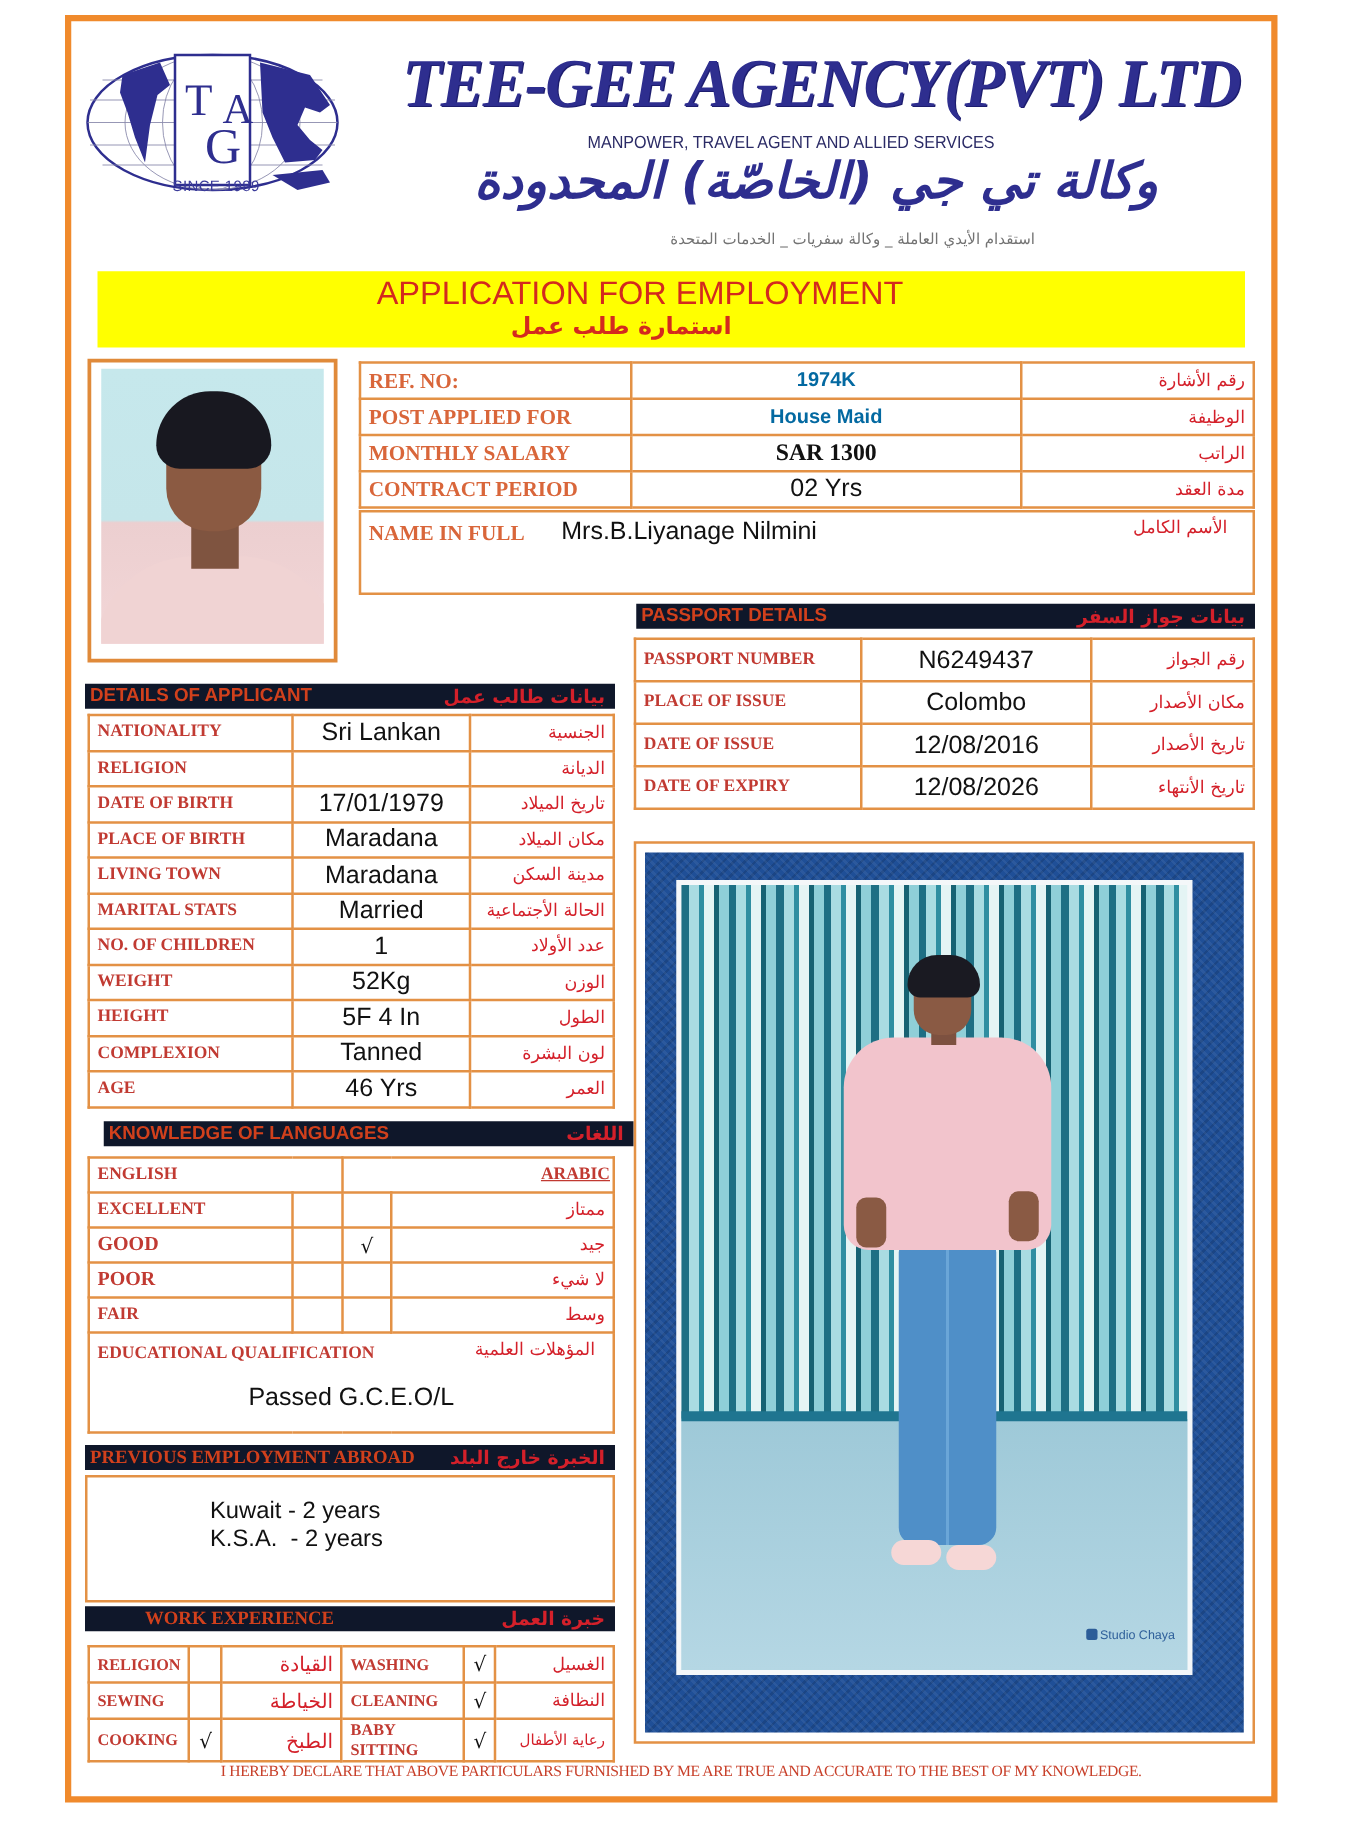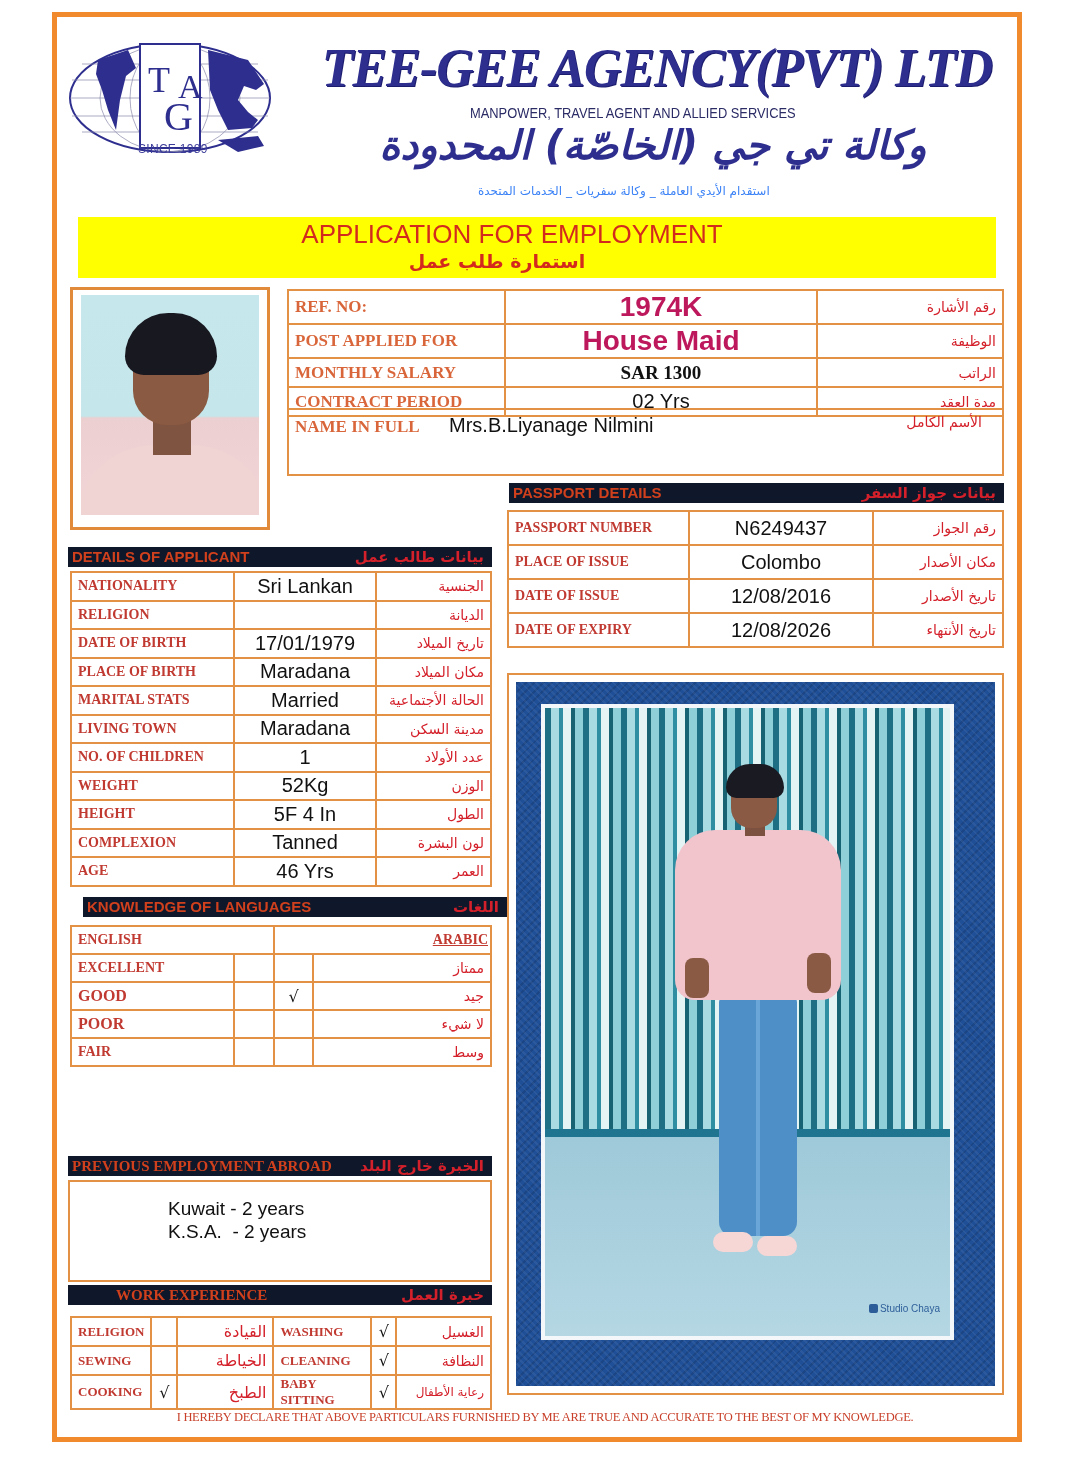--- a/index.html
+++ b/index.html
@@ -23,22 +23,22 @@
   .tagline {
     position: absolute; left: 470px; top: 105px; font-size: 14px; color: #2b2b66;
     transform: scaleX(0.92); transform-origin: left;
   }
   .arabic-brand {
     position: absolute; left: 318px; top: 122px; width: 670px; text-align: center;
     font-family: "DejaVu Sans", sans-serif; font-weight: bold; font-style: italic;
     font-size: 40px; color: #2e2e8f; direction: rtl;
   }
   .arabic-sub {
-    position: absolute; left: 478px; top: 184px; width: 350px; text-align: left;
-    font-family: "DejaVu Sans", sans-serif; font-size: 12px; color: #3b82f6; direction: rtl;
+    position: absolute; left: 478px; top: 184px; width: 350px; text-align: right;
+    font-family: "DejaVu Sans", sans-serif; font-size: 12px; color: #737373; direction: rtl;
   }
 
   
   .title-band {
     position: absolute; left: 78px; top: 217px; width: 918px; height: 61px; background: #ffff00;
     text-align: center;
   }
   .title-en { display: block; font-size: 26px; color: #d32a1e; margin-top: 2px; margin-left: -50px; }
   .title-ar { display: block; font-family: "DejaVu Sans", sans-serif; font-weight: bold; font-size: 19px; color: #d42a1e; direction: rtl; margin-left: -80px; }
 
@@ -56,21 +56,21 @@
   .hair { position: absolute; left: 44px; top: 18px; width: 92px; height: 62px; border-radius: 46px 46px 20px 20px; background: #181820; }
   .neck { position: absolute; left: 72px; top: 120px; width: 38px; height: 40px; background: #7f5440; }
   .shoulders { position: absolute; left: -6px; top: 150px; width: 196px; height: 120px; border-radius: 80px 80px 0 0; background: #f0d3d3; }
 
   
   table { border-collapse: collapse; position: absolute; }
   td { border: 2px solid #e39145; height: 28px; padding: 0 6px; vertical-align: middle; }
   .lbl { font-family: "Liberation Serif", serif; font-weight: bold; color: #d9663a; font-size: 17px; }
   .lbl-sm { font-family: "Liberation Serif", serif; font-weight: bold; color: #c13a32; font-size: 14px; }
   .val { font-size: 20px; color: #111; text-align: center; }
-  .val-b { font-size: 28px; color: #be185d; text-align: center; font-weight: bold; }
+  .val-b { font-size: 16px; color: #0369a1; text-align: center; font-weight: bold; }
   .val-serif { font-family: "Liberation Serif", serif; font-weight: bold; font-size: 19px; color: #111; text-align: center; }
   .ar { font-family: "DejaVu Sans", sans-serif; color: #d4202a; font-size: 14px; text-align: right; direction: rtl; }
 
   .name-box {
     position: absolute; left: 287px; top: 408px; width: 717px; height: 68px;
     border: 2px solid #e39145;
   }
   .name-label { position: absolute; left: 6px; top: 7px; font-family: "Liberation Serif", serif; font-weight: bold; font-size: 17px; color: #d9663a; }
   .name-value { position: absolute; left: 160px; top: 4px; font-size: 20px; color: #111; }
   .name-ar { position: absolute; right: 20px; top: 4px; font-family: "DejaVu Sans", sans-serif; font-size: 14px; color: #d4202a; direction: rtl; }
@@ -261,28 +261,28 @@
     <td class="lbl-sm">DATE OF BIRTH</td>
     <td class="val">17/01/1979</td>
     <td class="ar">تاريخ الميلاد</td>
   </tr>
   <tr style="height:28.5px;">
     <td class="lbl-sm">PLACE OF BIRTH</td>
     <td class="val">Maradana</td>
     <td class="ar">مكان الميلاد</td>
   </tr>
   <tr style="height:28.5px;">
+    <td class="lbl-sm">LIVING TOWN</td>
+    <td class="val">Maradana</td>
+    <td class="ar">مدينة السكن</td>
+  </tr>
+  <tr style="height:28.5px;">
     <td class="lbl-sm">MARITAL STATS</td>
     <td class="val">Married</td>
     <td class="ar">الحالة الأجتماعية</td>
-  </tr>
-  <tr style="height:28.5px;">
-    <td class="lbl-sm">LIVING TOWN</td>
-    <td class="val">Maradana</td>
-    <td class="ar">مدينة السكن</td>
   </tr>
   <tr style="height:28.5px;">
     <td class="lbl-sm">NO. OF CHILDREN</td>
     <td class="val">1</td>
     <td class="ar">عدد الأولاد</td>
   </tr>
   <tr style="height:28.5px;">
     <td class="lbl-sm">WEIGHT</td>
     <td class="val">52Kg</td>
     <td class="ar">الوزن</td>
@@ -331,20 +331,27 @@
     <td class="lbl-sm" style="font-size:16px;">POOR</td>
     <td class="tick"></td>
     <td class="tick"></td>
     <td class="ar">لا شيء</td>
   </tr>
   <tr style="height:28px;">
     <td class="lbl-sm">FAIR</td>
     <td class="tick"></td>
     <td class="tick"></td>
     <td class="ar">وسط</td>
+  </tr>
+  <tr style="height:80px;">
+    <td colspan="4" style="vertical-align:top; position:relative; padding-top:6px;">
+      <span class="lbl-sm">EDUCATIONAL QUALIFICATION</span>
+      <span class="ar" style="position:absolute; right:14px; top:5px;">المؤهلات العلمية</span>
+      <div class="edu-value" style="margin-top:16px;">Passed G.C.E.O/L</div>
+    </td>
   </tr>
 </tbody>
   </table>
 
 <div class="sec sec-serif" style="left:68px; top:1156px; width:424px;">
   <span>PREVIOUS EMPLOYMENT ABROAD</span>
   <span class="sec-ar">الخبرة خارج البلد</span>
 </div>
 <div class="exp-box">
   <div class="exp-line" style="top:16px;">Kuwait - 2 years</div>

